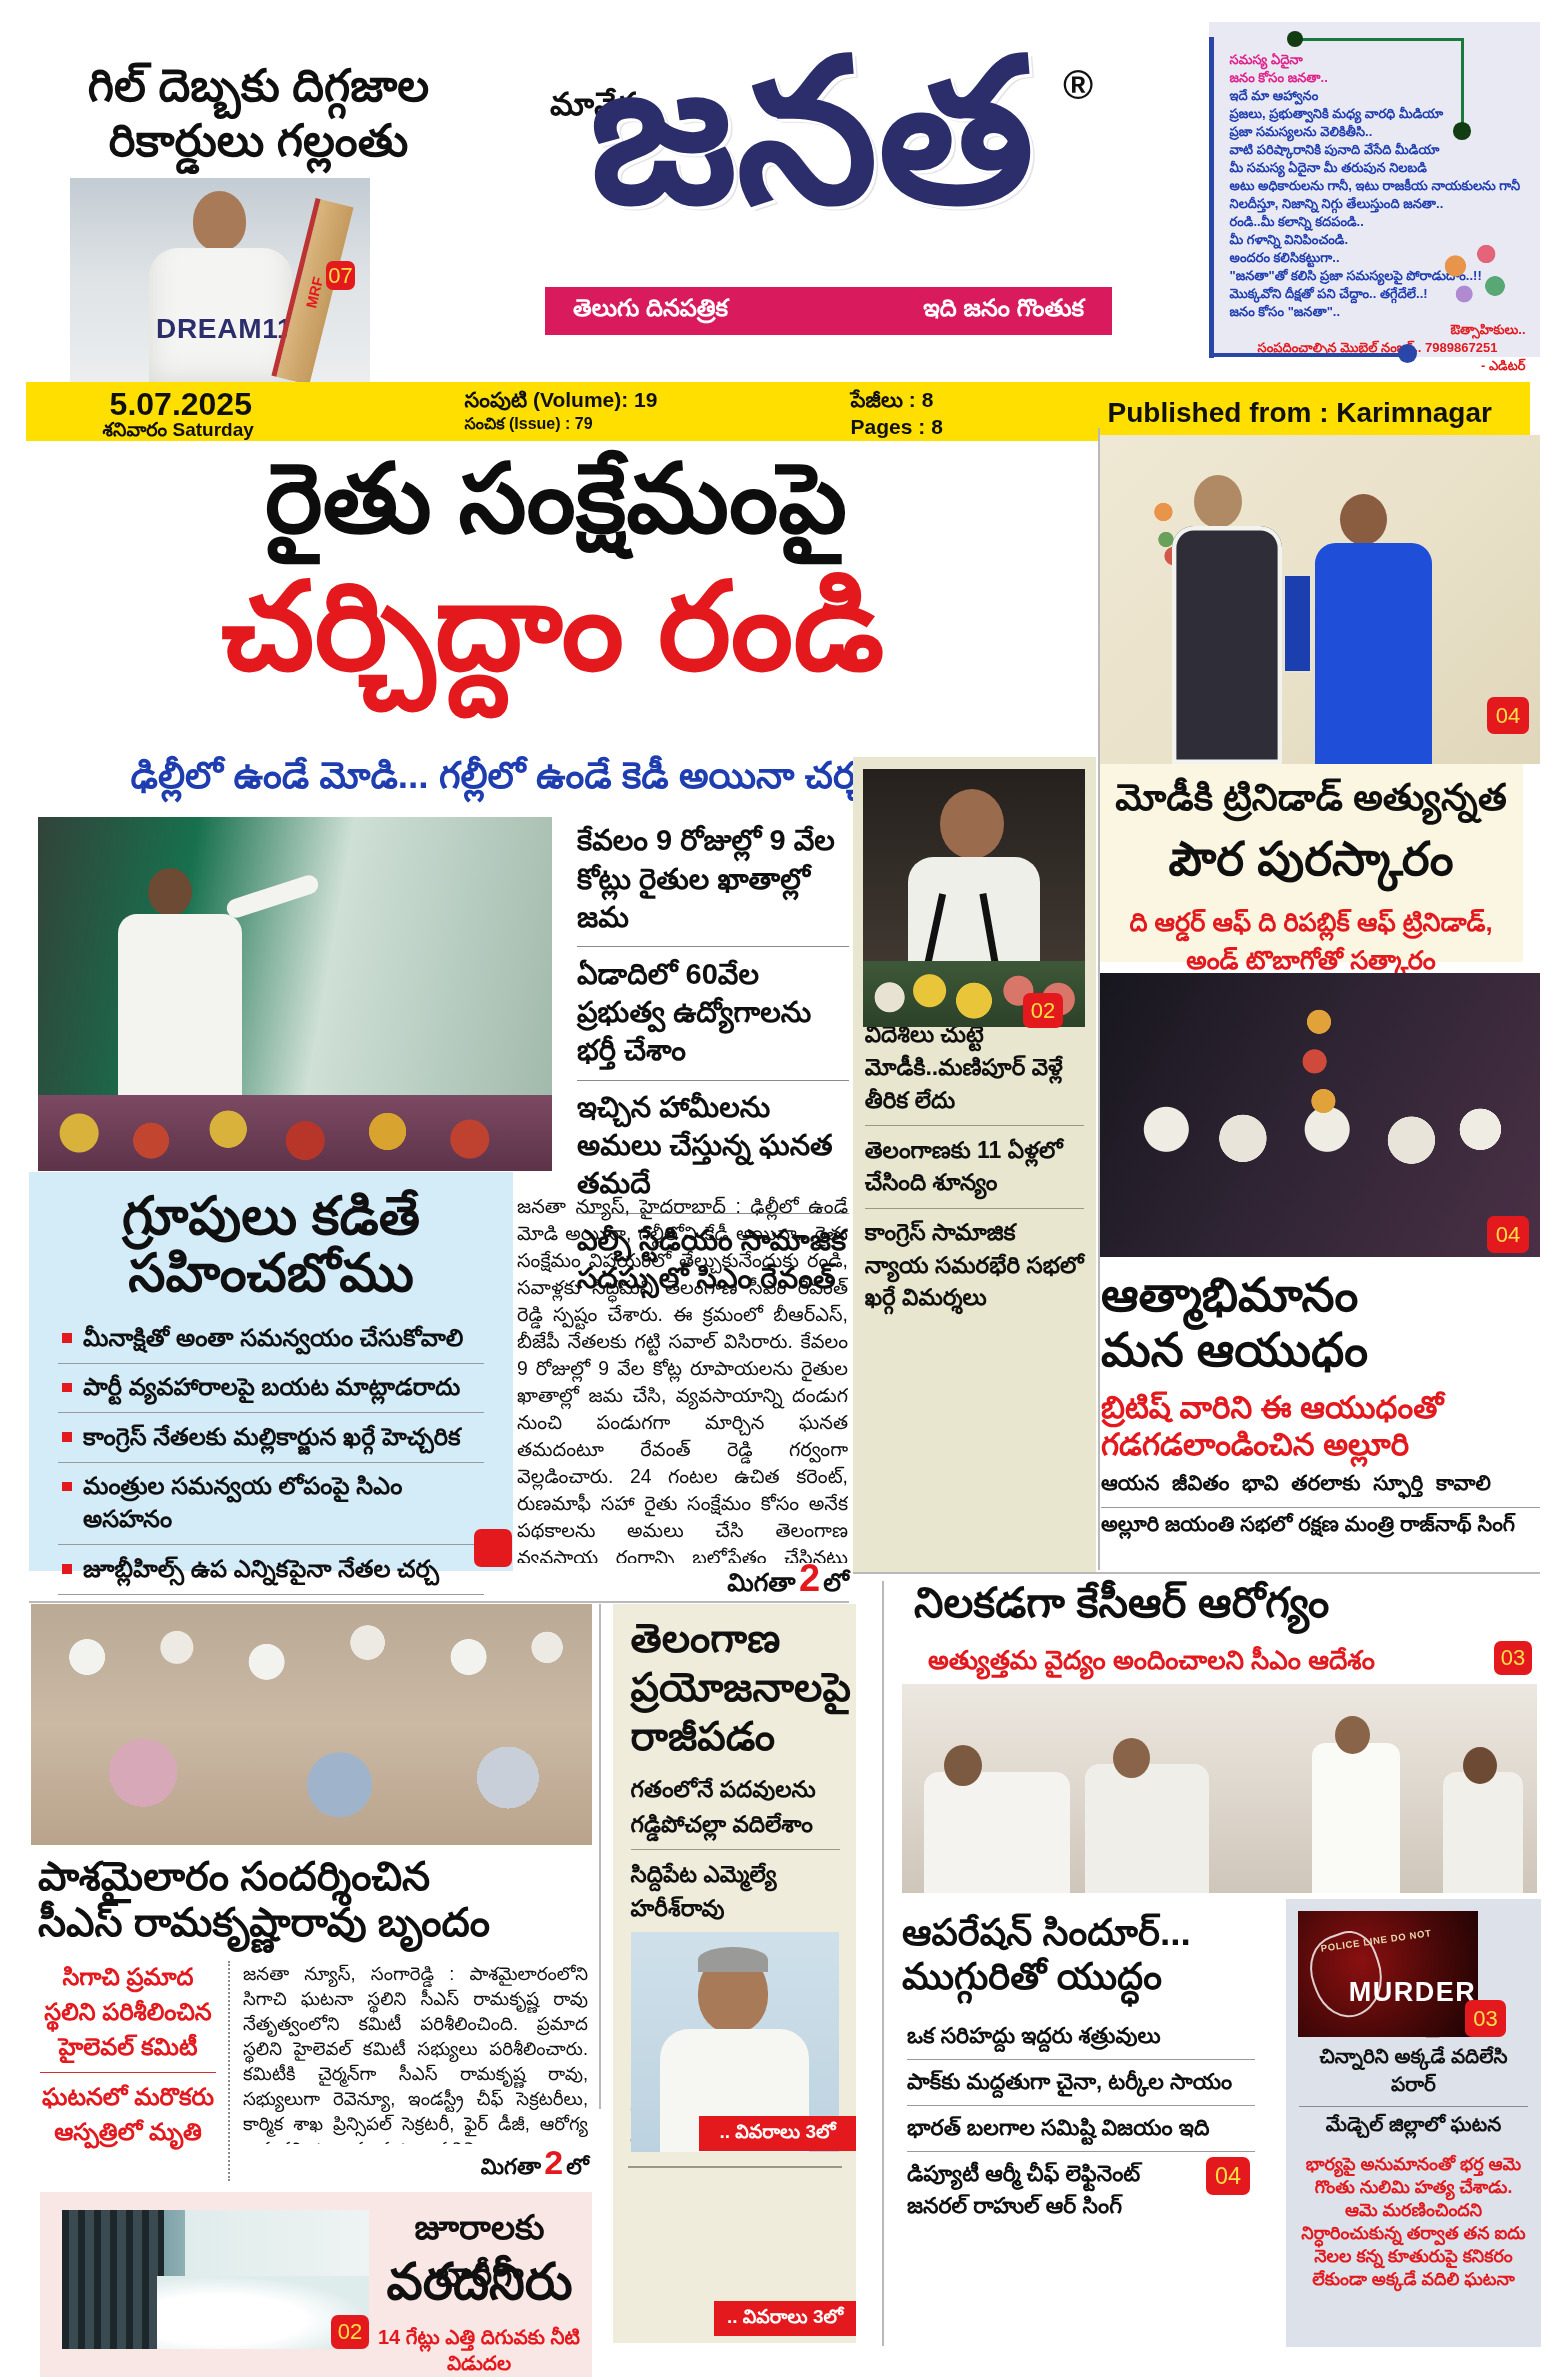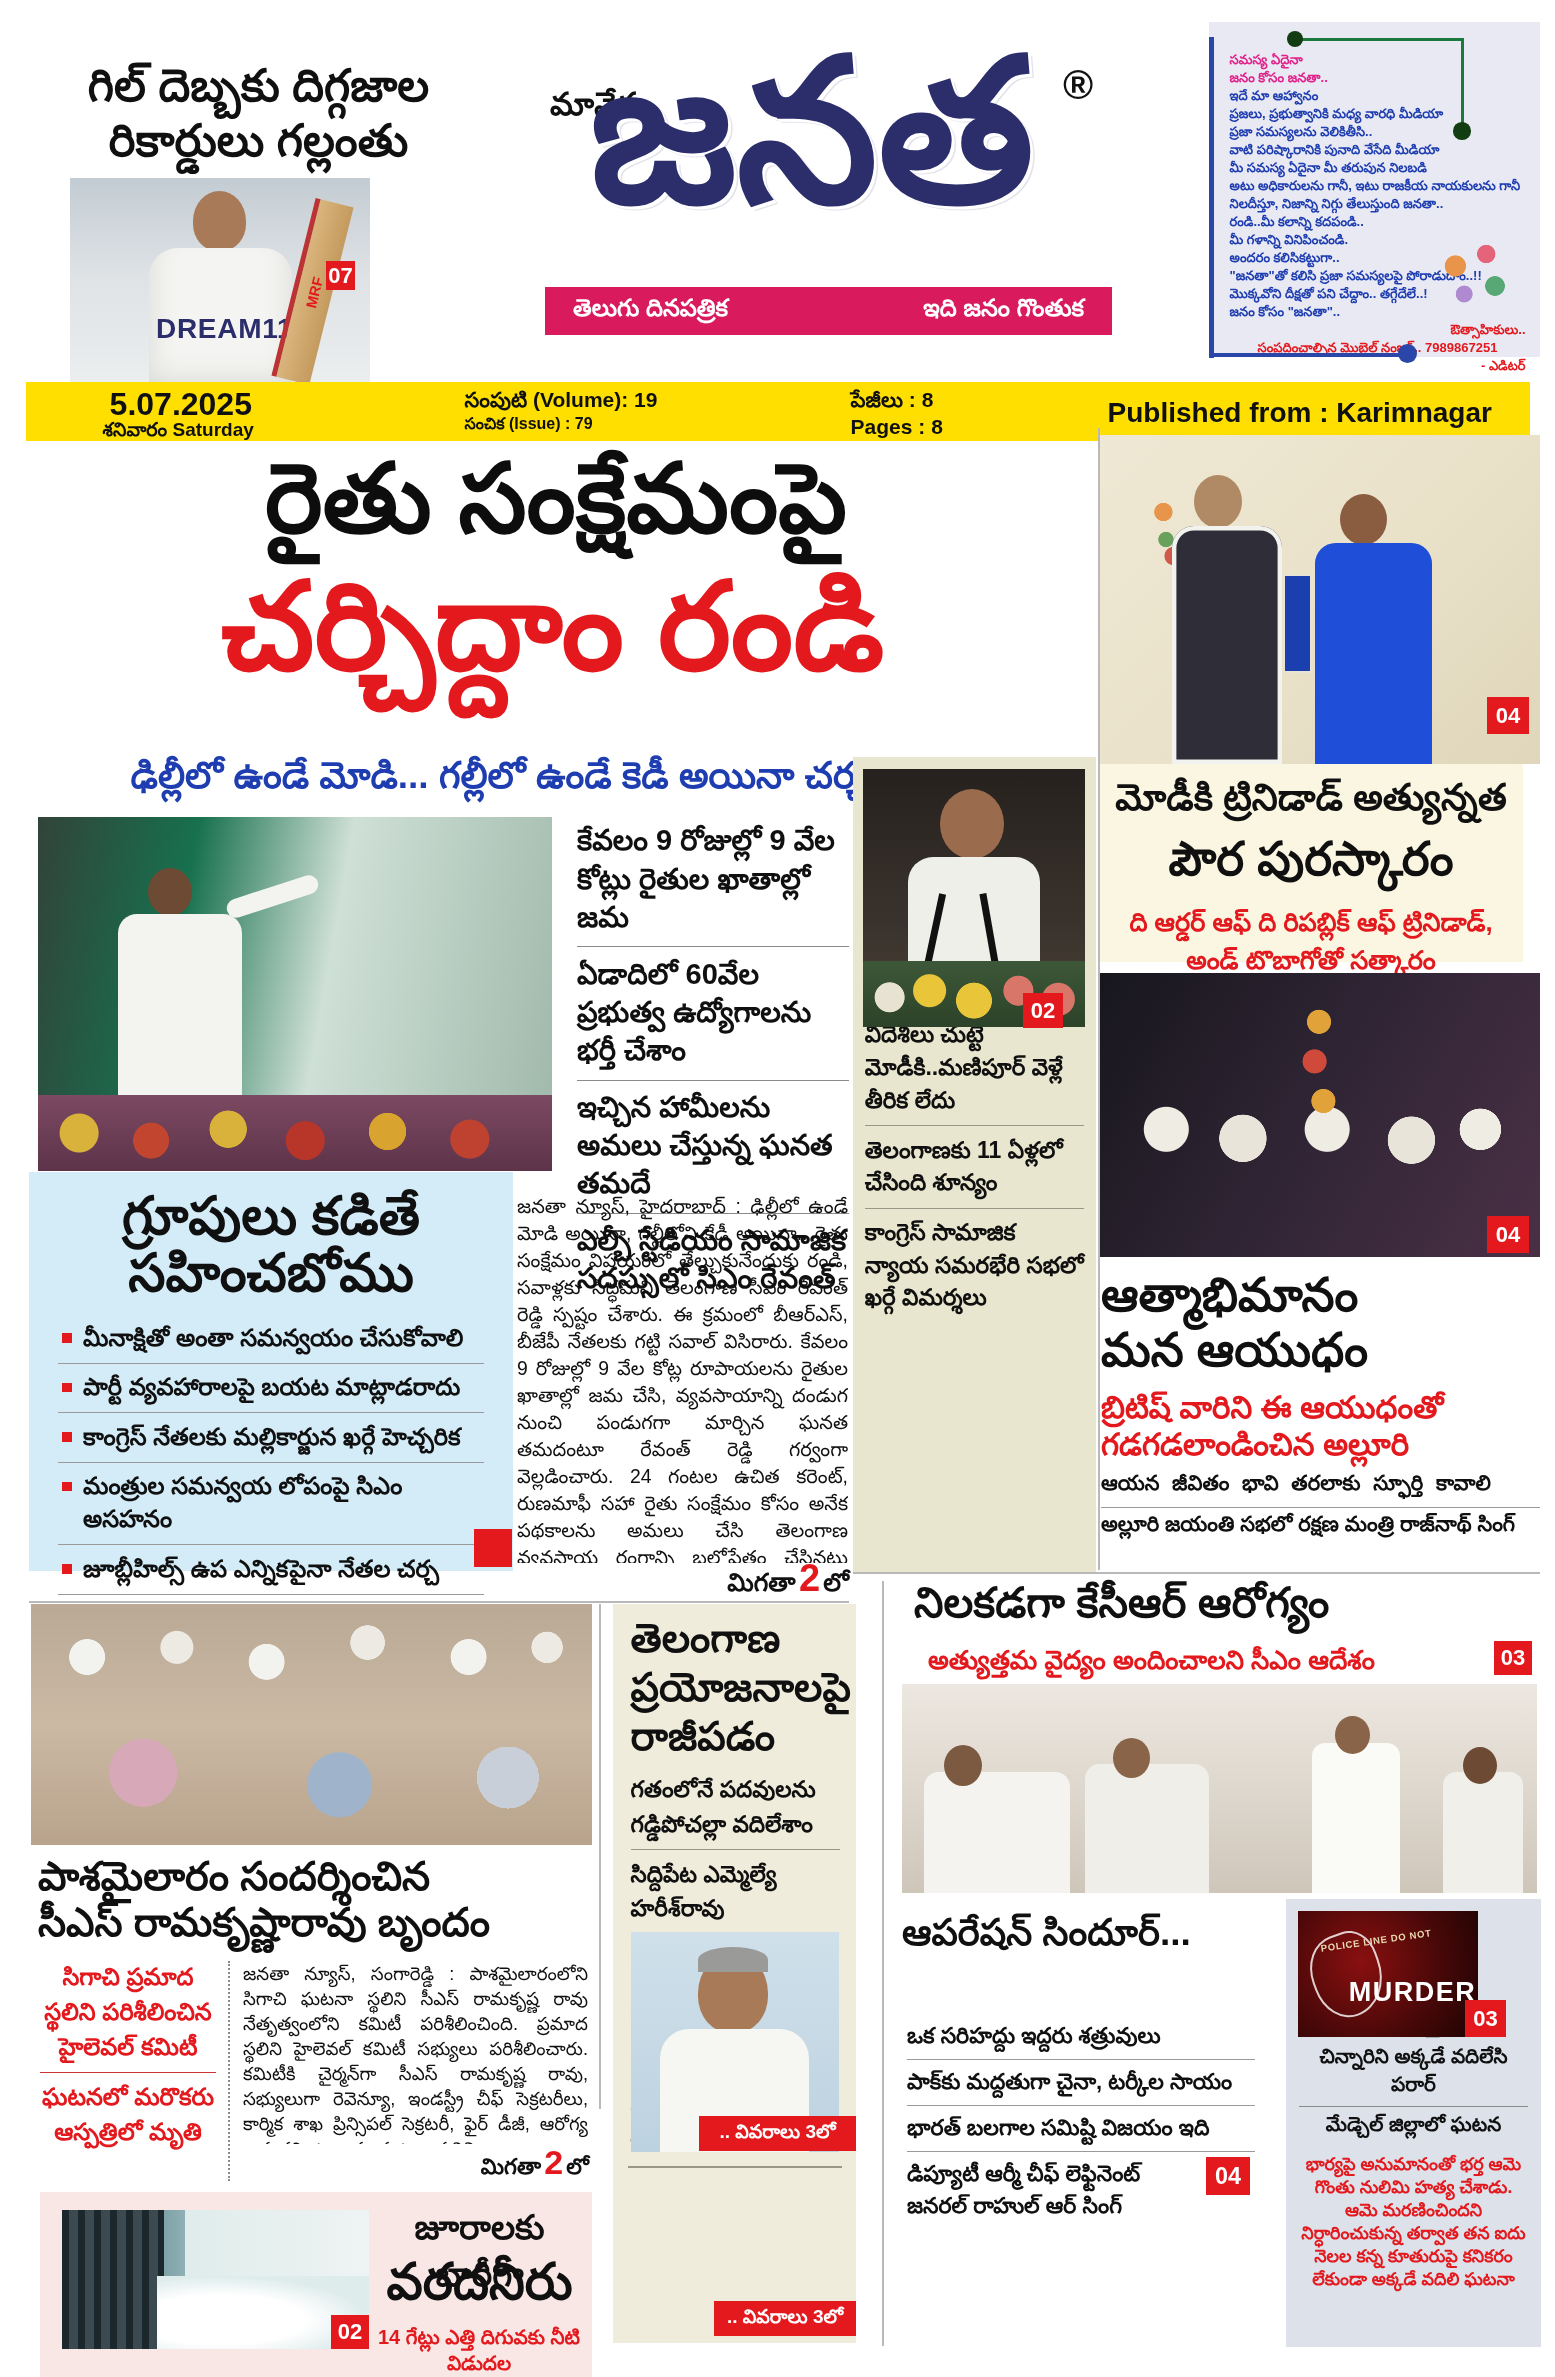--- a/index.html
+++ b/index.html
@@ -4,22 +4,22 @@
 <style>
   html,body{margin:0;padding:0;background:#ffffff;}
   .page{position:relative;width:1556px;height:2377px;background:#fff;overflow:hidden;
         font-family:"Liberation Sans","DejaVu Sans",sans-serif;color:#101010;}
   .abs{position:absolute;}
   .c{text-align:center;}
   .r{text-align:right;}
   .j{text-align:justify;}
   .w7{font-weight:700}.w8{font-weight:800}.w9{font-weight:900}
   .red{color:#e3191e}.blue{color:#1d3db0}.pink{color:#e0218a}.navy{color:#2b2e6b}.white{color:#fff}
-  .badge{position:absolute;background:#e3191e;color:#ffffff;font-weight:700;
-         display:flex;align-items:center;justify-content:center;font-size:22px;}
+  .badge{position:absolute;background:#e3191e;color:#fde047;font-weight:400;
+         display:flex;align-items:center;justify-content:center;font-size:22px;border-radius:7px;}
   .rule-h{position:absolute;background:#b9b9b9;height:1.5px;}
   .rule-v{position:absolute;background:#b9b9b9;width:1.5px;}
   .photo{position:absolute;overflow:hidden;}
   .sep{border-bottom:1.5px solid #9a9a9a;}
   .deck-item{font-size:29px;font-weight:800;line-height:1.32;padding:7.3px 0 10.2px 0;}
   .deck-item.sep{border-bottom:1.5px solid #8a8a8a;}
   ul.blist{list-style:none;margin:0;padding:0;}
   ul.blist li{position:relative;padding:6.6px 0 8.8px 25px;font-size:24px;font-weight:800;line-height:1.38;}
   ul.blist li::before{content:"";position:absolute;left:4.4px;top:19px;width:9.5px;height:9.5px;background:#e3191e;}
   ul.blist li.sep{border-bottom:1.5px solid #9a9a9a;}
@@ -294,20 +294,21 @@
       <div class="w9" style="font-size:38px;line-height:1.28;">బ్యాంక్ స్కామ్</div>
       <div class="w7" style="font-size:20px;margin-top:10.2px;">అల్లు అరవింద్‌ను విచారించిన ఇడి</div>
     </div>
     <div class="abs" style="left:101px;top:697px;width:142px;height:35px;background:#e3191e;display:flex;align-items:center;justify-content:center;">
       <span class="white w8" style="font-size:19px;">.. వివరాలు 3లో</span>
     </div>
   </div>
 
   <div class="abs w9" style="left:902px;top:1911px;width:381px;font-size:37px;line-height:1.2;">
     <div>ఆపరేషన్ సిందూర్...</div>
+    <div>ముగ్గురితో యుద్ధం</div>
   </div>
   <div class="abs" style="left:907px;top:2014px;width:348px;">
     <div class="spoint sep">ఒక సరిహద్దు ఇద్దరు శత్రువులు</div>
     <div class="spoint sep">పాక్‌కు మద్దతుగా చైనా, టర్కీల సాయం</div>
     <div class="spoint sep">భారత్ బలగాల సమిష్టి విజయం ఇది</div>
     <div class="spoint" style="width:263px;">డిప్యూటీ ఆర్మీ చీఫ్ లెఫ్టినెంట్ జనరల్ రాహుల్ ఆర్ సింగ్</div>
   </div>
   <div class="badge" style="left:1206px;top:2157px;width:44px;height:38px;font-size:23.4px;">04</div>
 
   <div class="abs" style="left:1286px;top:1899px;width:255px;height:448px;background:#dde2ea;">

